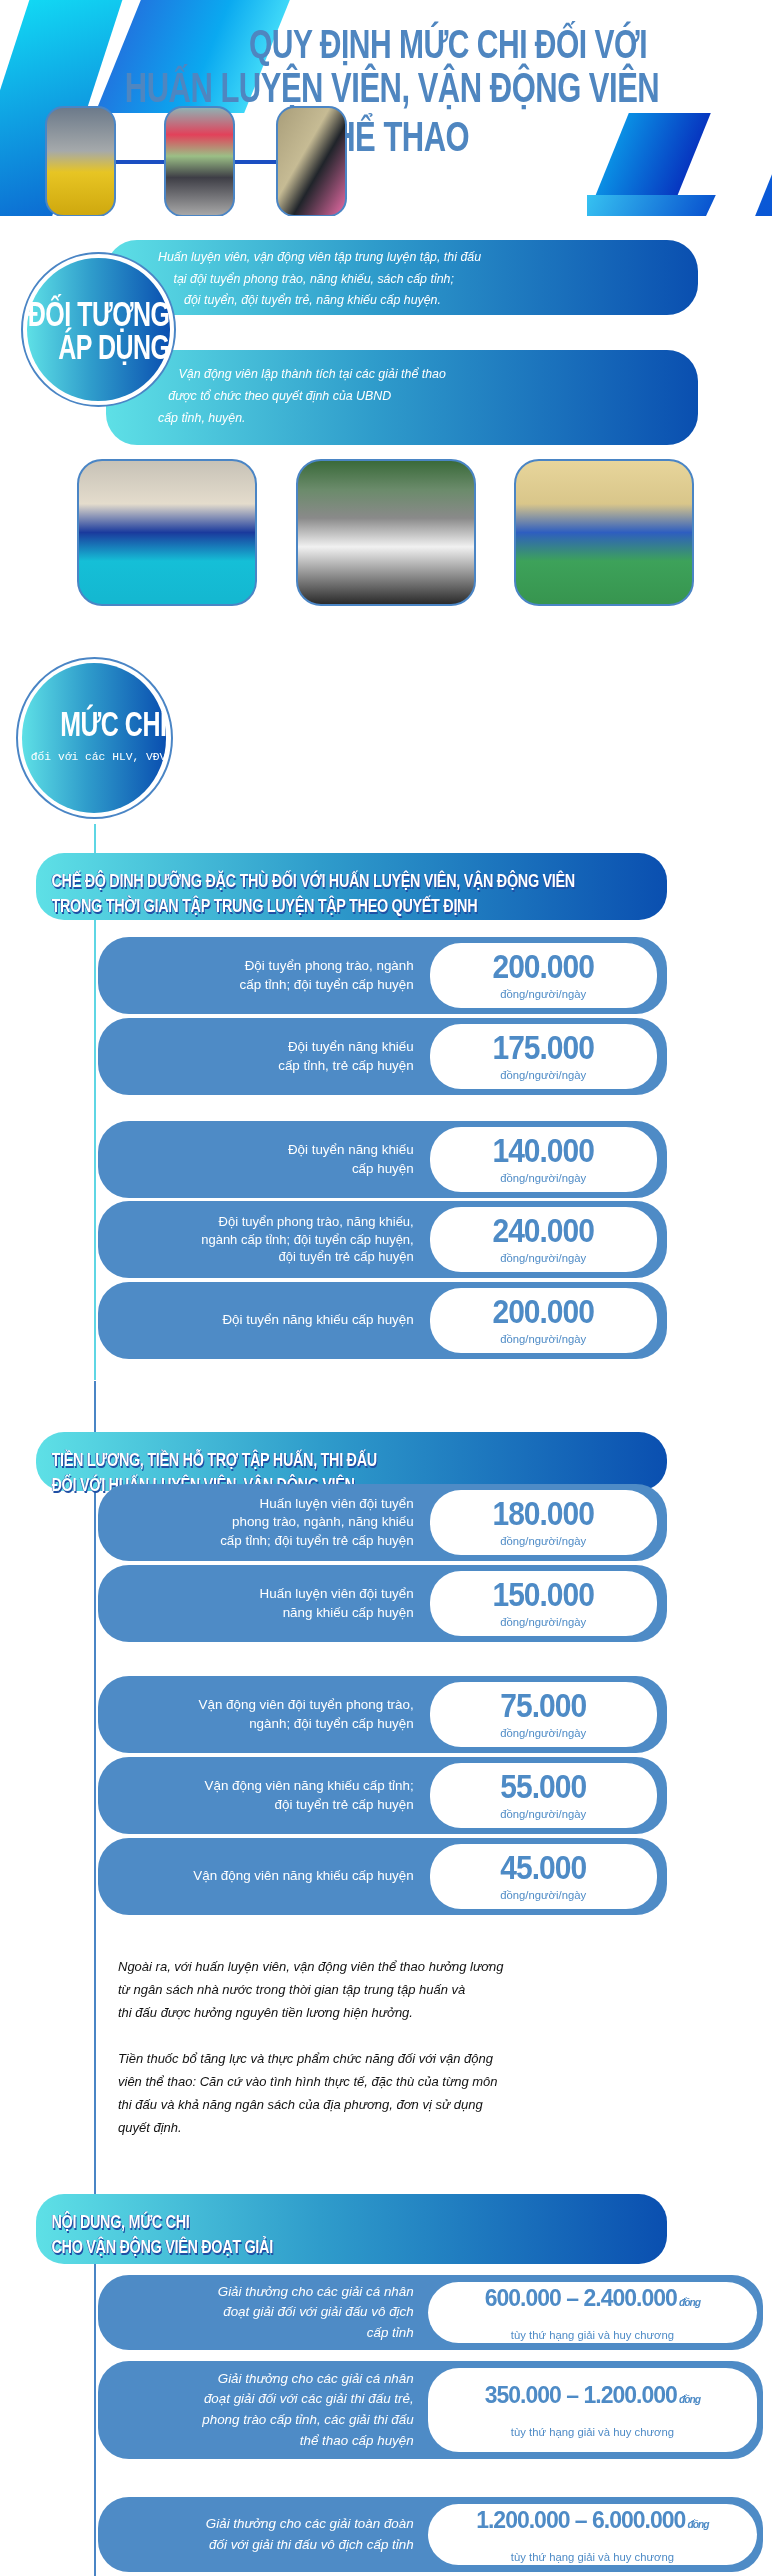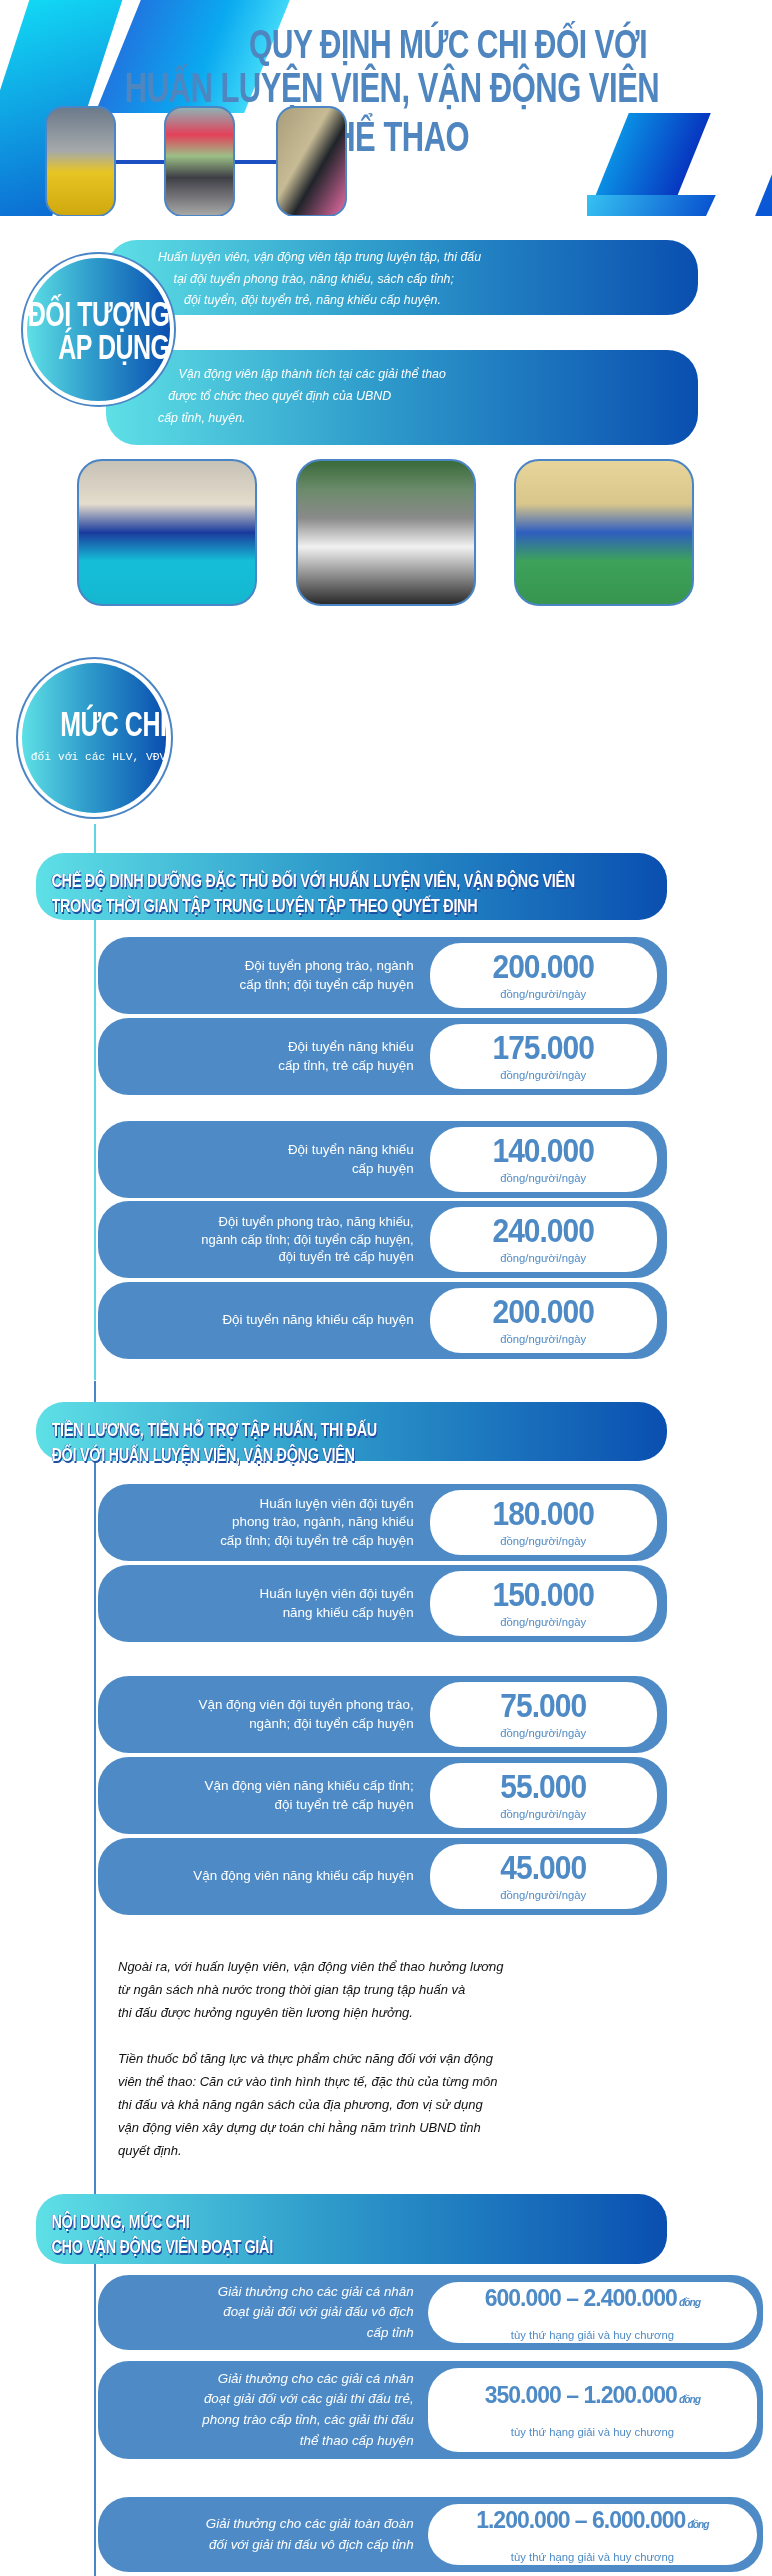--- a/index.html
+++ b/index.html
@@ -167,21 +167,21 @@
 <div class="rate" style="top:1282px">
   <div class="desc">
       <span>Đội tuyển năng khiếu cấp huyện</span>
     </div>
   <div class="pill">
       <div class="amount">200.000</div>
       <div class="unit">đồng/người/ngày</div>
     </div>
 </div>
 
-<div class="sec-hdr grad" style="top:1402px;height:59px">
+<div class="sec-hdr grad" style="top:1432px;height:59px">
   <span>TIỀN LƯƠNG, TIỀN HỖ TRỢ TẬP HUẤN, THI ĐẤU</span>
   <span>ĐỐI VỚI HUẤN LUYỆN VIÊN, VẬN ĐỘNG VIÊN</span>
 </div>
 
 <div class="rate" style="top:1484px">
   <div class="desc">
       <span>Huấn luyện viên đội tuyển</span>
       <span>phong trào, ngành, năng khiếu</span>
       <span>cấp tỉnh; đội tuyển trẻ cấp huyện</span>
     </div>
@@ -233,21 +233,20 @@
 <div class="note" style="top:1955px">
   <p>
     <span>Ngoài ra, với huấn luyện viên, vận động viên thể thao hưởng lương</span>
       <span>từ ngân sách nhà nước trong thời gian tập trung tập huấn và</span>
       <span>thi đấu được hưởng nguyên tiền lương hiện hưởng.</span>
   </p>
   <p>
     <span>Tiền thuốc bổ tăng lực và thực phẩm chức năng đối với vận động</span>
       <span>viên thể thao: Căn cứ vào tình hình thực tế, đặc thù của từng môn</span>
       <span>thi đấu và khả năng ngân sách của địa phương, đơn vị sử dụng</span>
-      <span>vận động viên xây dựng dự toán chi hằng năm trình UBND tỉnh</span>
       <span>quyết định.</span>
   </p>
 </div>
 
 <div class="sec-hdr grad" style="top:2194px;height:70px">
   <span>NỘI DUNG, MỨC CHI</span>
   <span>CHO VẬN ĐỘNG VIÊN ĐOẠT GIẢI</span>
 </div>
 
 <div class="award" style="top:2275px;height:75px">

